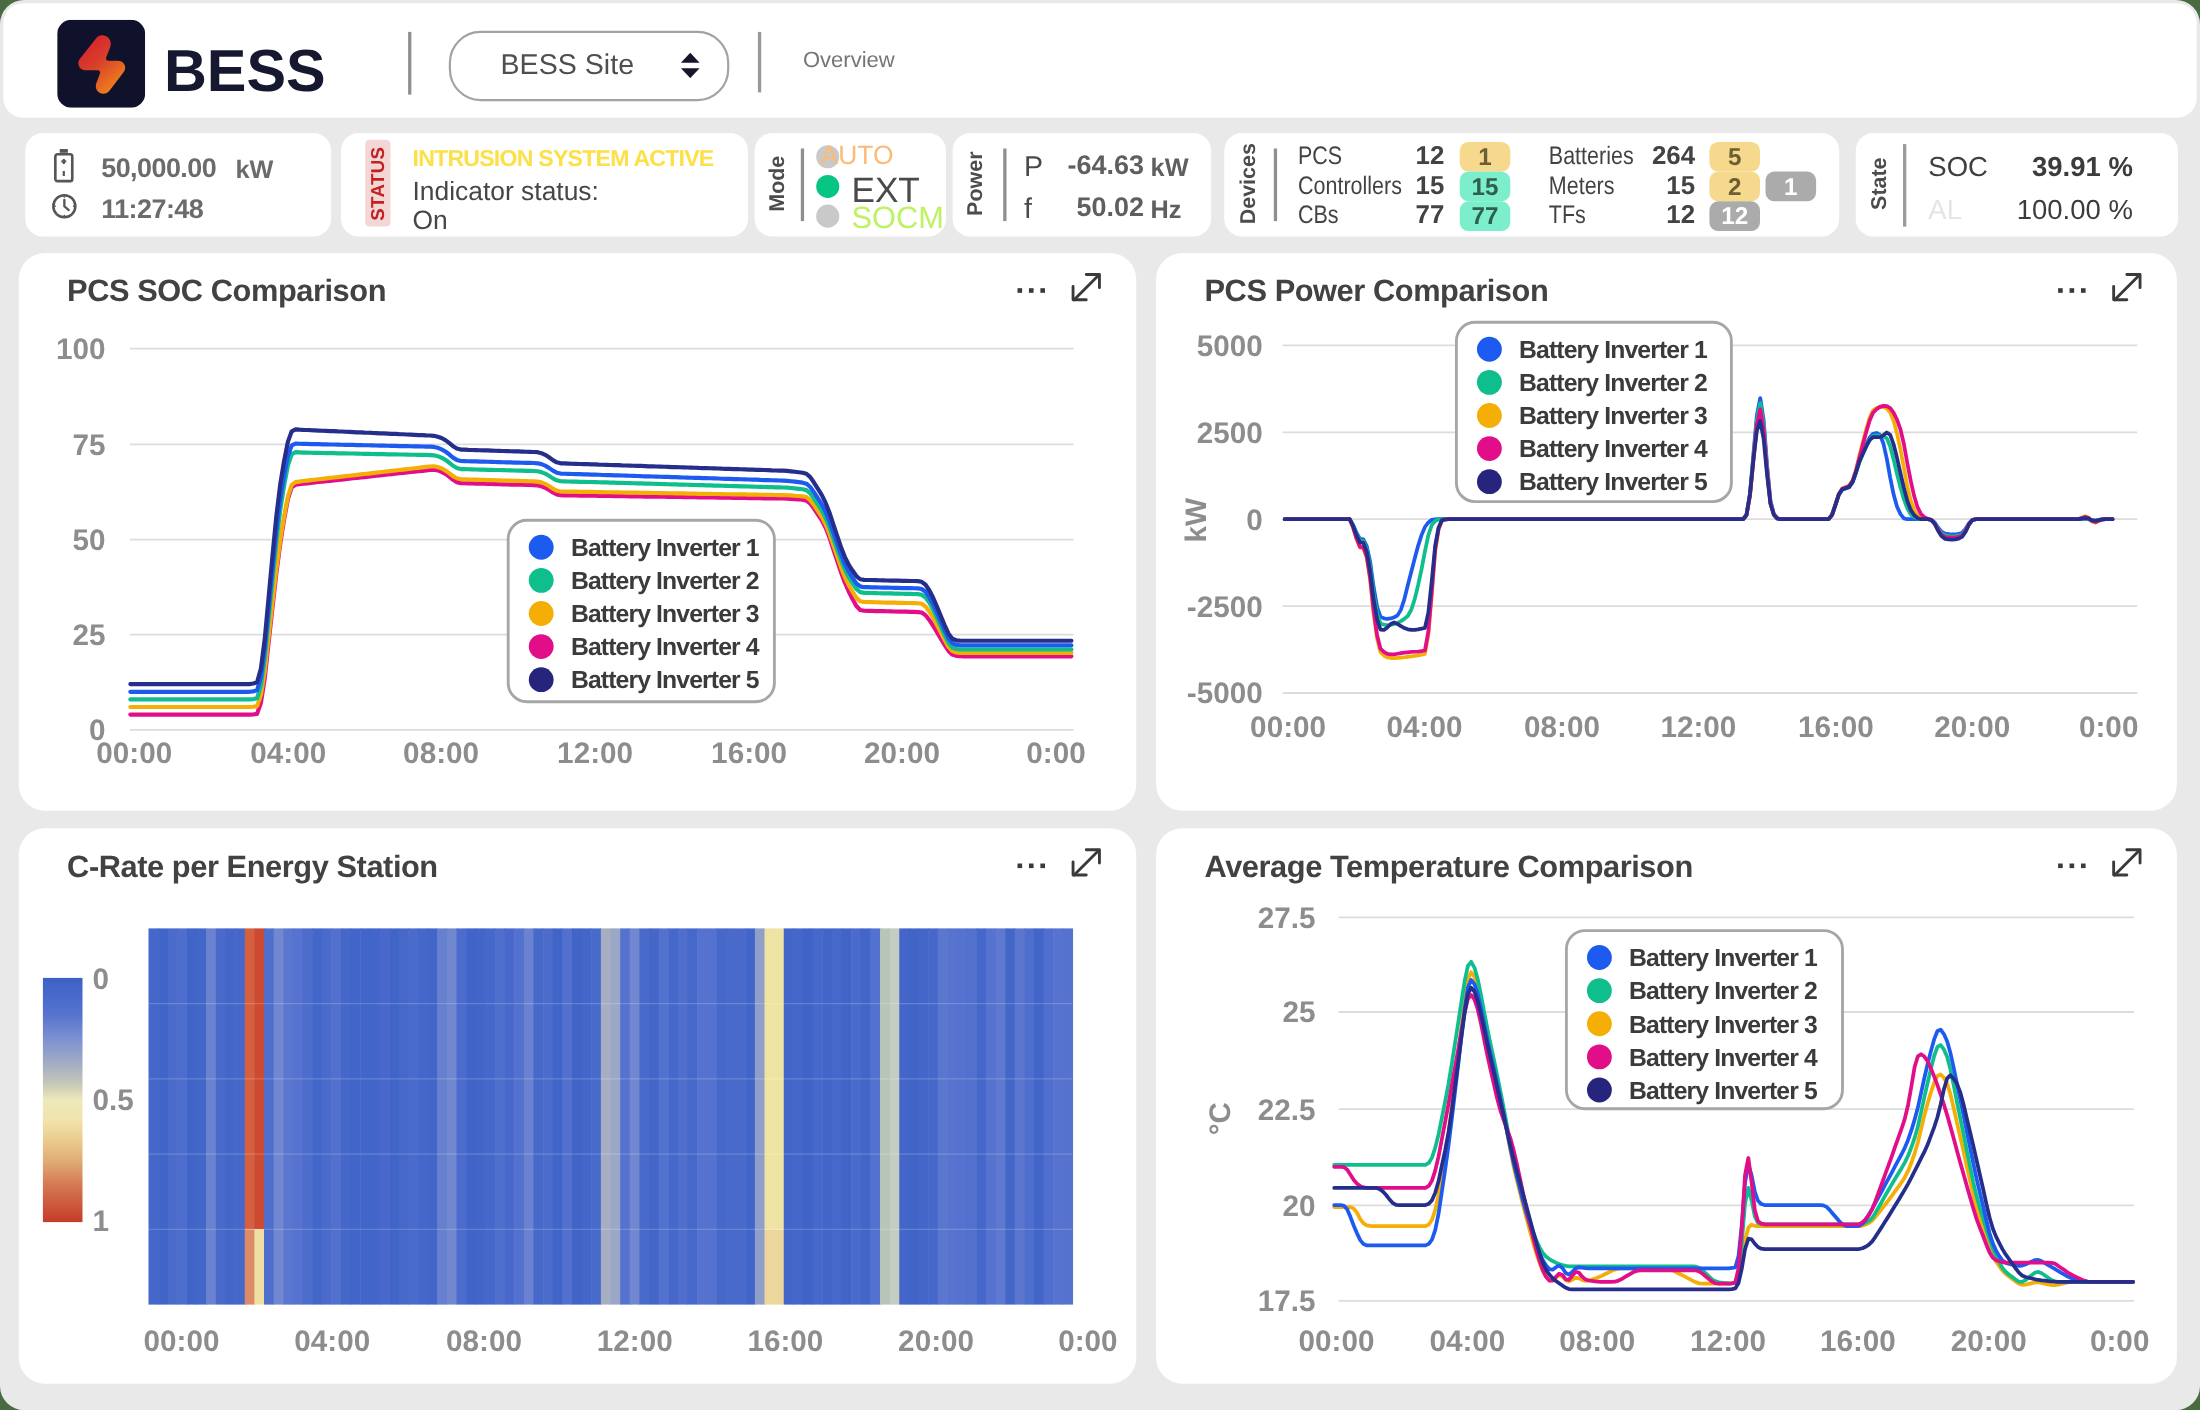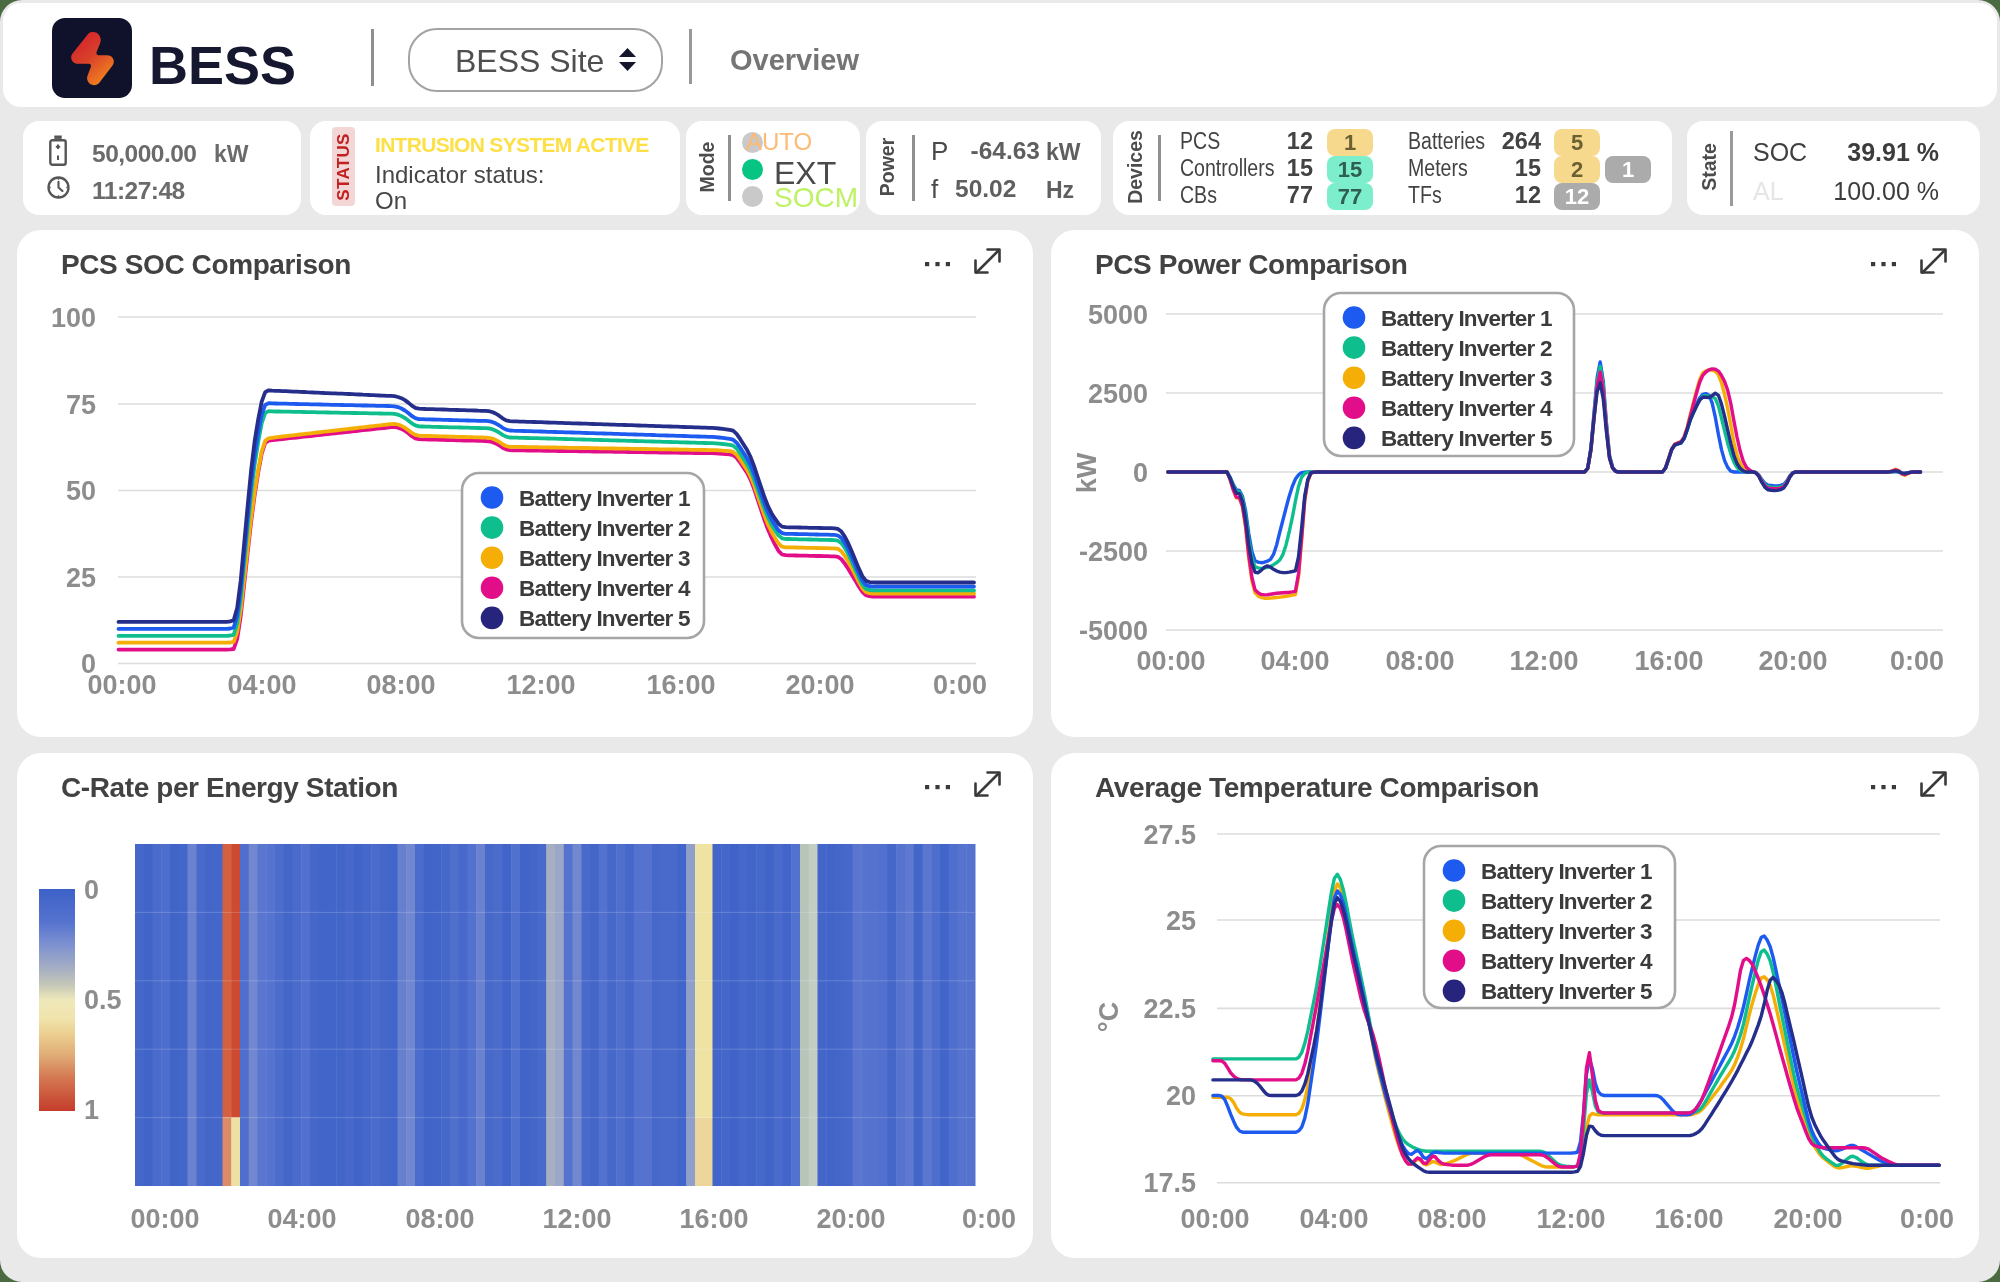--- a/index.html
+++ b/index.html
@@ -23,28 +23,28 @@
           <stop offset="0.45" stop-color="#d8402a"></stop>
           <stop offset="1" stop-color="#ef7d1f"></stop>
         </linearGradient>
       </defs>
 <rect x="0" y="0" width="80" height="80" rx="13" fill="#10112b"></rect>
 <path d="M36.5 15.5 C39.5 13.2 44 13.6 46.6 16.4 C48.8 18.8 49.3 22.2 48.1 25.2 L44.5 34.3 C44 35.7 45 37.2 46.5 37.2 L55.4 37.2 C58.9 37.2 61.8 40 61.8 43.5 C61.8 44.9 61.3 46.3 60.5 47.4 L47.5 64.4 C45.3 67.3 41.2 68 38.2 66 C35.5 64.2 34.4 60.8 35.5 57.8 L38.9 48.7 C39.4 47.3 38.4 45.8 36.9 45.8 L25.6 45.8 C22.1 45.8 19.2 43 19.2 39.5 C19.2 38.1 19.7 36.7 20.5 35.6 Z" fill="url(#bolt)"></path>
 </svg>
   <div style="position:absolute;left:146px;top:31px;font-size:54px;font-weight:bold;color:#16182f;letter-spacing:0px">BESS</div>
   <div style="position:absolute;left:368px;top:26px;width:2.5px;height:57px;background:#8f8f8f"></div>
   <div style="position:absolute;left:405px;top:25px;width:251px;height:60px;border:2.5px solid #a3a3a3;border-radius:29px">
-     <div style="position:absolute;left:45px;top:13px;font-size:32px;color:#4f4f4f">BESS Site</div>
+     <div style="position:absolute;left:45px;top:13px;font-size:26px;color:#4f4f4f">BESS Site</div>
      <svg width="19" height="23" viewBox="0 0 19 23" style="position:absolute;left:208px;top:18px">
         <path d="M9.5 0 L18 9 L1 9 Z" fill="#15162c"></path>
         <path d="M9.5 23 L18 14 L1 14 Z" fill="#15162c"></path>
      </svg>
   </div>
   <div style="position:absolute;left:686px;top:26px;width:2.5px;height:55px;background:#999"></div>
-  <div style="position:absolute;left:727px;top:41px;font-size:29px;font-weight:bold;color:#757575">Overview</div>
+  <div style="position:absolute;left:727px;top:41px;font-size:20px;font-weight:normal;color:#757575">Overview</div>
 </div>
 
 <div class="card" style="left:23px;top:121px;width:278px;height:94px"></div>
 <svg width="20" height="32" viewBox="0 0 20 32" style="position:absolute;left:48px;top:135px">
 <rect x="2.3" y="5.2" width="15.4" height="24.5" rx="2" fill="none" stroke="#565656" stroke-width="2.4"></rect>
 <rect x="6.3" y="0.5" width="7.4" height="3.4" fill="#565656"></rect>
 <path d="M10 9.5 L10 14 M7.8 11.75 L12.2 11.75" stroke="#565656" stroke-width="2"></path>
 <path d="M10 20.5 L10 25" stroke="#565656" stroke-width="2"></path>
 </svg>
 <svg width="23" height="23" viewBox="0 0 23 23" style="position:absolute;left:47px;top:176px">
@@ -72,21 +72,21 @@
 <div style="position:absolute;left:774px;top:155px;font-size:32px;color:#4a4a4a">EXT</div>
 <div style="position:absolute;left:742px;top:186px;width:21px;height:21px;border-radius:50%;background:#c9c9c9"></div>
 <div style="position:absolute;left:774px;top:182px;font-size:28px;color:#bef264">SOCM</div>
 
 <div class="card" style="left:866px;top:121px;width:235px;height:94px"></div>
 <div class="vlab" style="left:887px;top:167px">Power</div>
 <div style="position:absolute;left:912px;top:135px;width:3px;height:66px;background:#8f8f8f"></div>
 <div style="position:absolute;left:931px;top:136px;font-size:26px;color:#4a4a4a">P</div>
 <div style="position:absolute;left:931px;top:174px;font-size:26px;color:#4a4a4a">f</div>
 <div class="tnum" style="left:955px;top:137px;width:85px;text-align:right;color:#5f5f5f">-64.63</div>
-<div class="tnum" style="left:955px;top:175px;width:85px;color:#5f5f5f">50.02</div>
+<div class="tnum" style="left:955px;top:175px;width:85px;text-align:right;color:#5f5f5f">50.02</div>
 <div class="tnum" style="left:1046px;top:139px;font-size:23px;color:#5f5f5f">kW</div>
 <div class="tnum" style="left:1046px;top:177px;font-size:23px;color:#5f5f5f">Hz</div>
 
 <div class="card" style="left:1113px;top:121px;width:559px;height:94px"></div>
 <div class="vlab" style="left:1135px;top:167px">Devices</div>
 <div style="position:absolute;left:1158px;top:135px;width:3px;height:66px;background:#8f8f8f"></div>
 <div style="position:absolute;left:1180px;top:128px;font-size:23px;color:#434343;transform:scaleX(0.85);transform-origin:left center">PCS</div>
 <div style="position:absolute;left:1243px;top:128px;width:70px;text-align:right;font-size:23.5px;font-weight:bold;color:#434343">12</div>
 <div style="position:absolute;left:1180px;top:155px;font-size:23px;color:#434343;transform:scaleX(0.85);transform-origin:left center">Controllers</div>
 <div style="position:absolute;left:1243px;top:155px;width:70px;text-align:right;font-size:23.5px;font-weight:bold;color:#434343">15</div>

